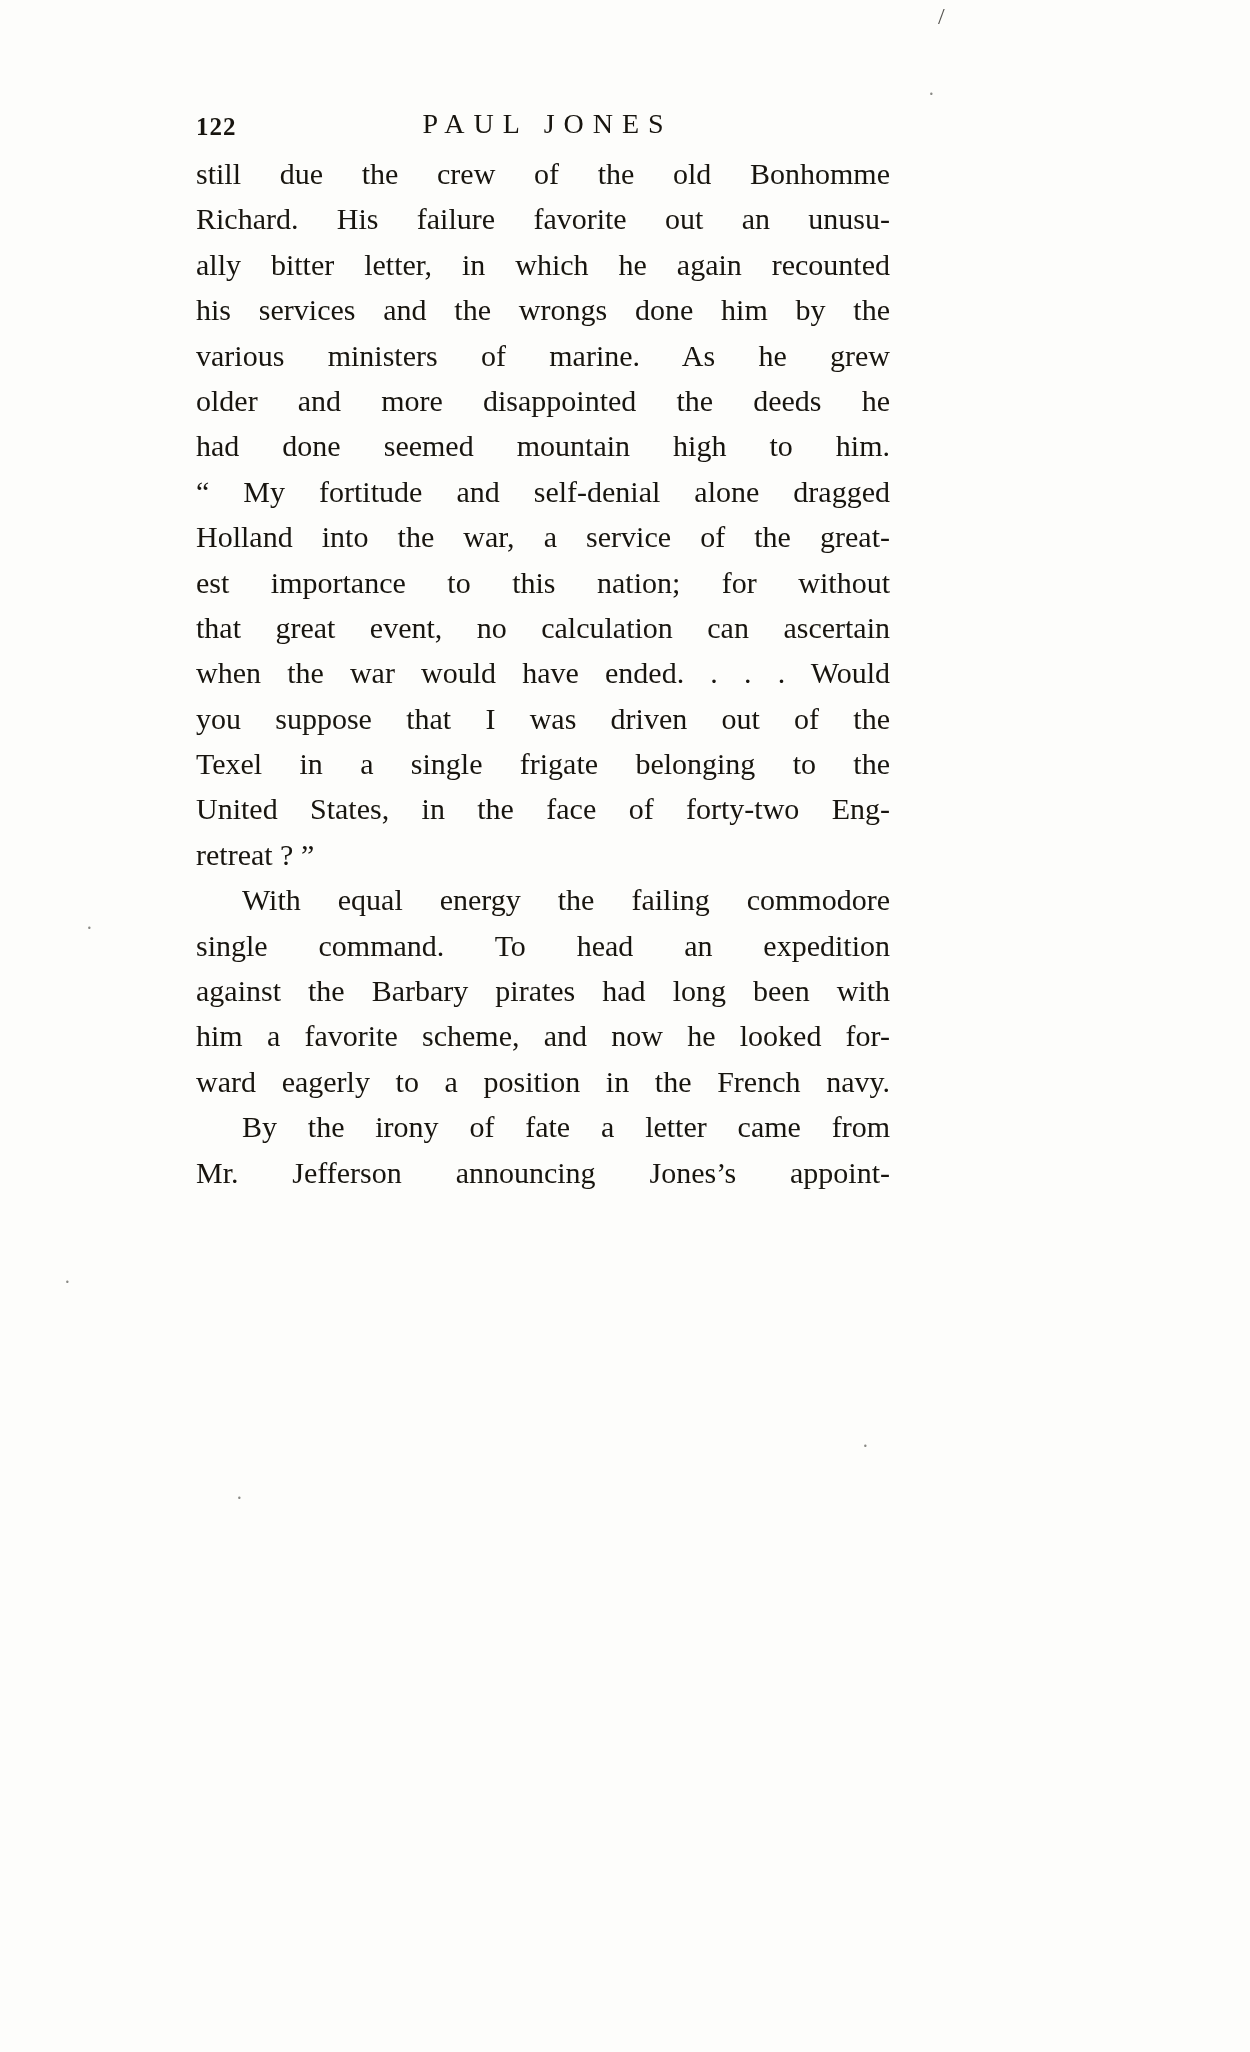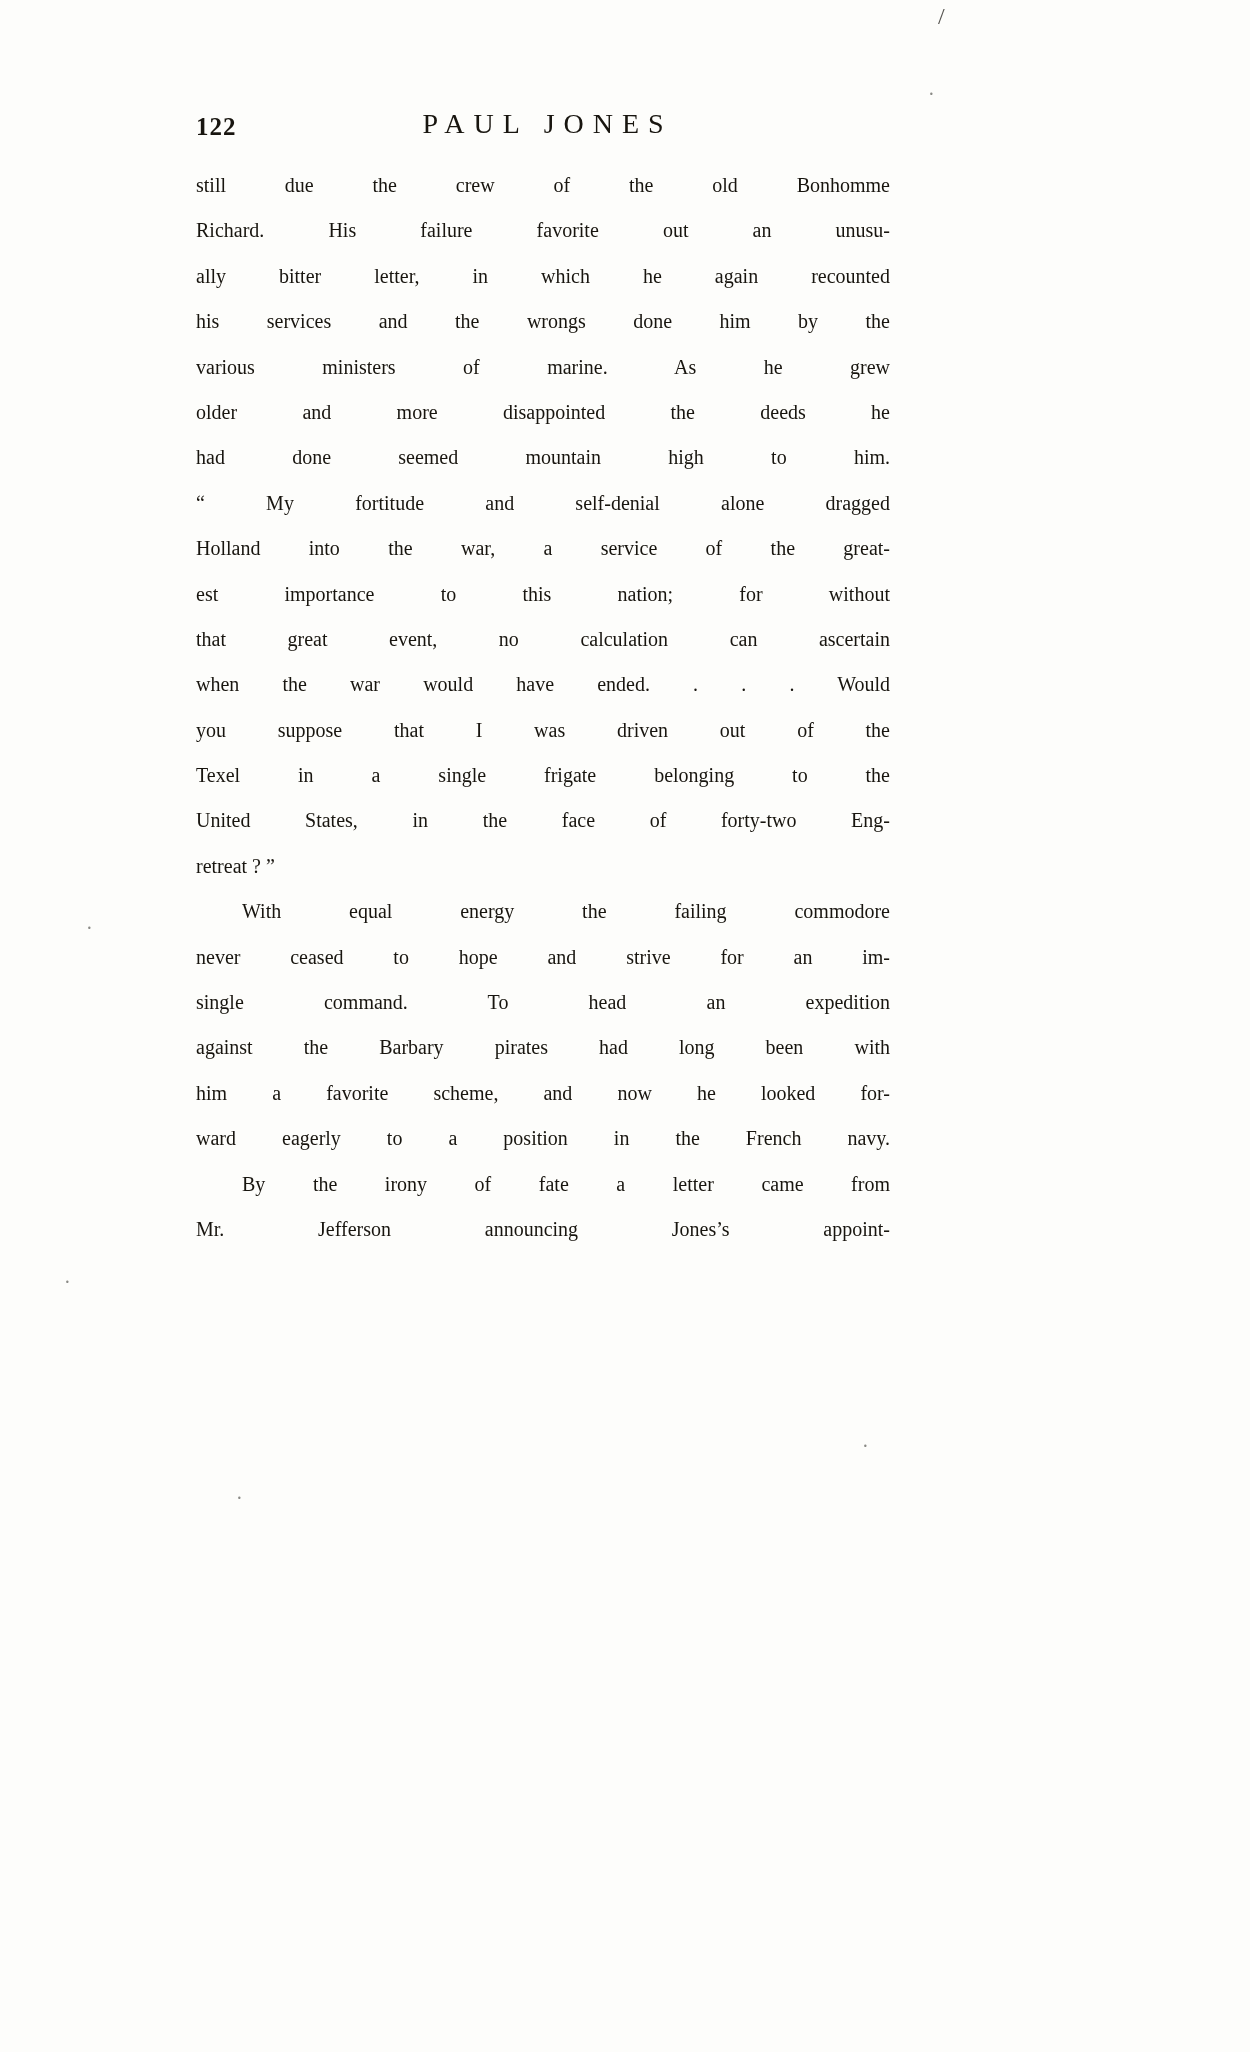--- a/index.html
+++ b/index.html
@@ -38,23 +38,23 @@
     width: 100%;
     text-align: center;
     font-size: 28px;
     letter-spacing: 0.32em;
     text-indent: 0.32em;
     font-weight: 400;
   }
   .body-text {
     position: absolute;
     left: 196px;
-    top: 163px;
+    top: 151px;
     width: 694px;
-    font-size: 20px;
+    font-size: 30px;
   }
   .line {
     height: 45.4px;
     line-height: 45.4px;
     text-align: justify;
     text-align-last: justify;
     overflow: hidden;
     white-space: normal;
   }
   .line.no-just {
@@ -99,21 +99,20 @@
       <div class="line">“ My fortitude and self-denial alone dragged</div>
       <div class="line">Holland into the war, a service of the great-</div>
       <div class="line">est importance to this nation; for without</div>
       <div class="line">that great event, no calculation can ascertain</div>
       <div class="line">when the war would have ended. . . . Would</div>
       <div class="line">you suppose that I was driven out of the</div>
       <div class="line">Texel in a single frigate belonging to the</div>
       <div class="line">United States, in the face of forty-two Eng-</div>
       <div class="line no-just">retreat ? ”</div>
       <div class="line indent">With equal energy the failing commodore</div>
-      <div class="line">never ceased to hope and strive for an im-</div>
       <div class="line">single command. To head an expedition</div>
       <div class="line">against the Barbary pirates had long been with</div>
       <div class="line">him a favorite scheme, and now he looked for-</div>
       <div class="line">ward eagerly to a position in the French navy.</div>
       <div class="line indent">By the irony of fate a letter came from</div>
       <div class="line">Mr. Jefferson announcing Jones’s appoint-</div>
     </div>
 
   <span class="artifact slash">/</span>
   <span class="artifact dot-a">·</span>

